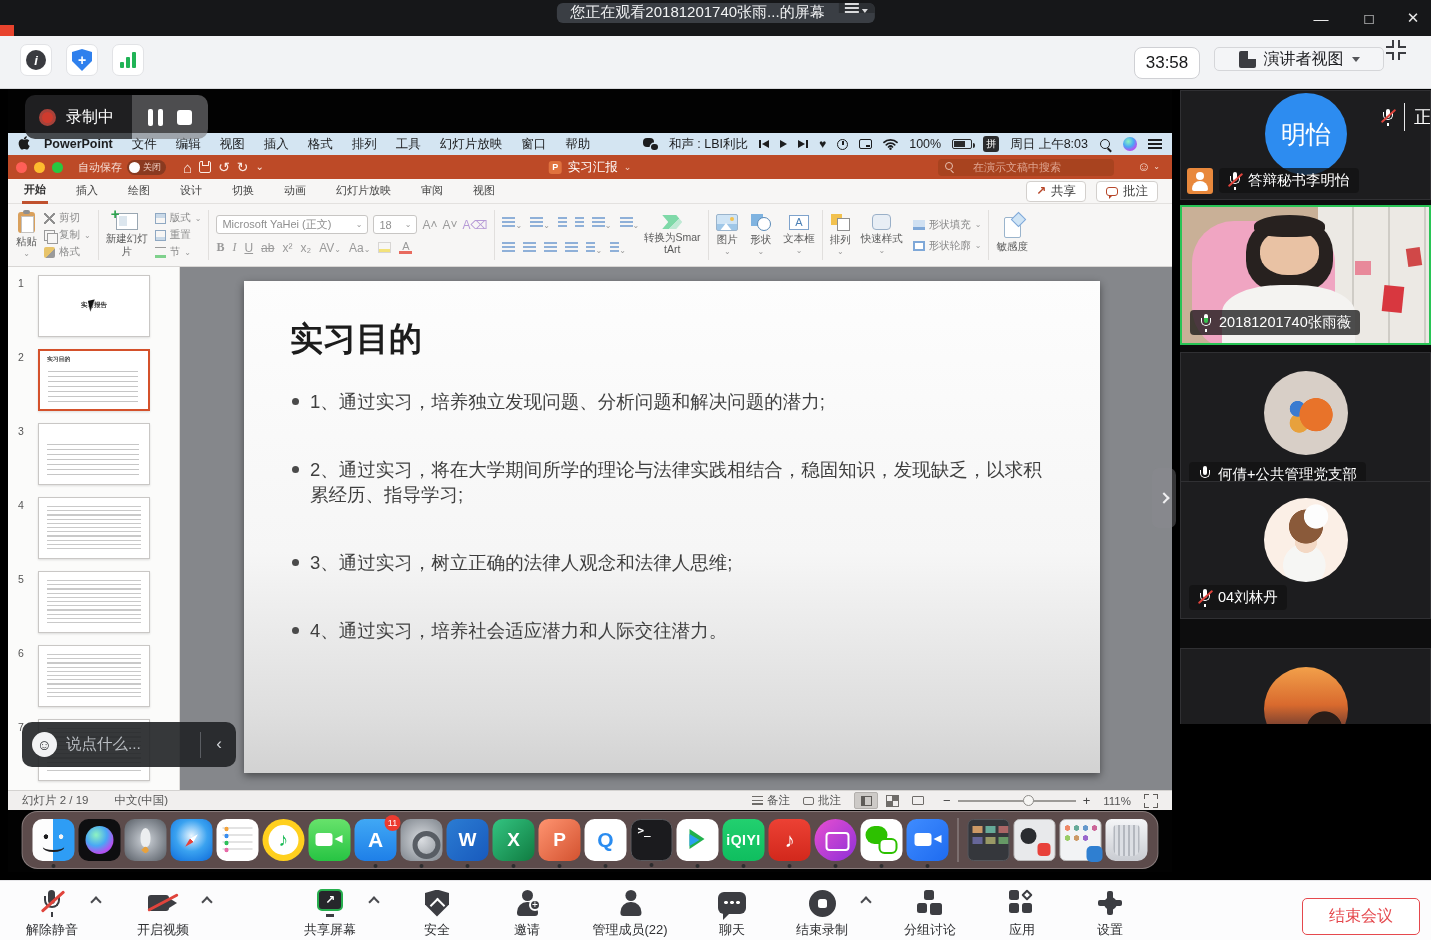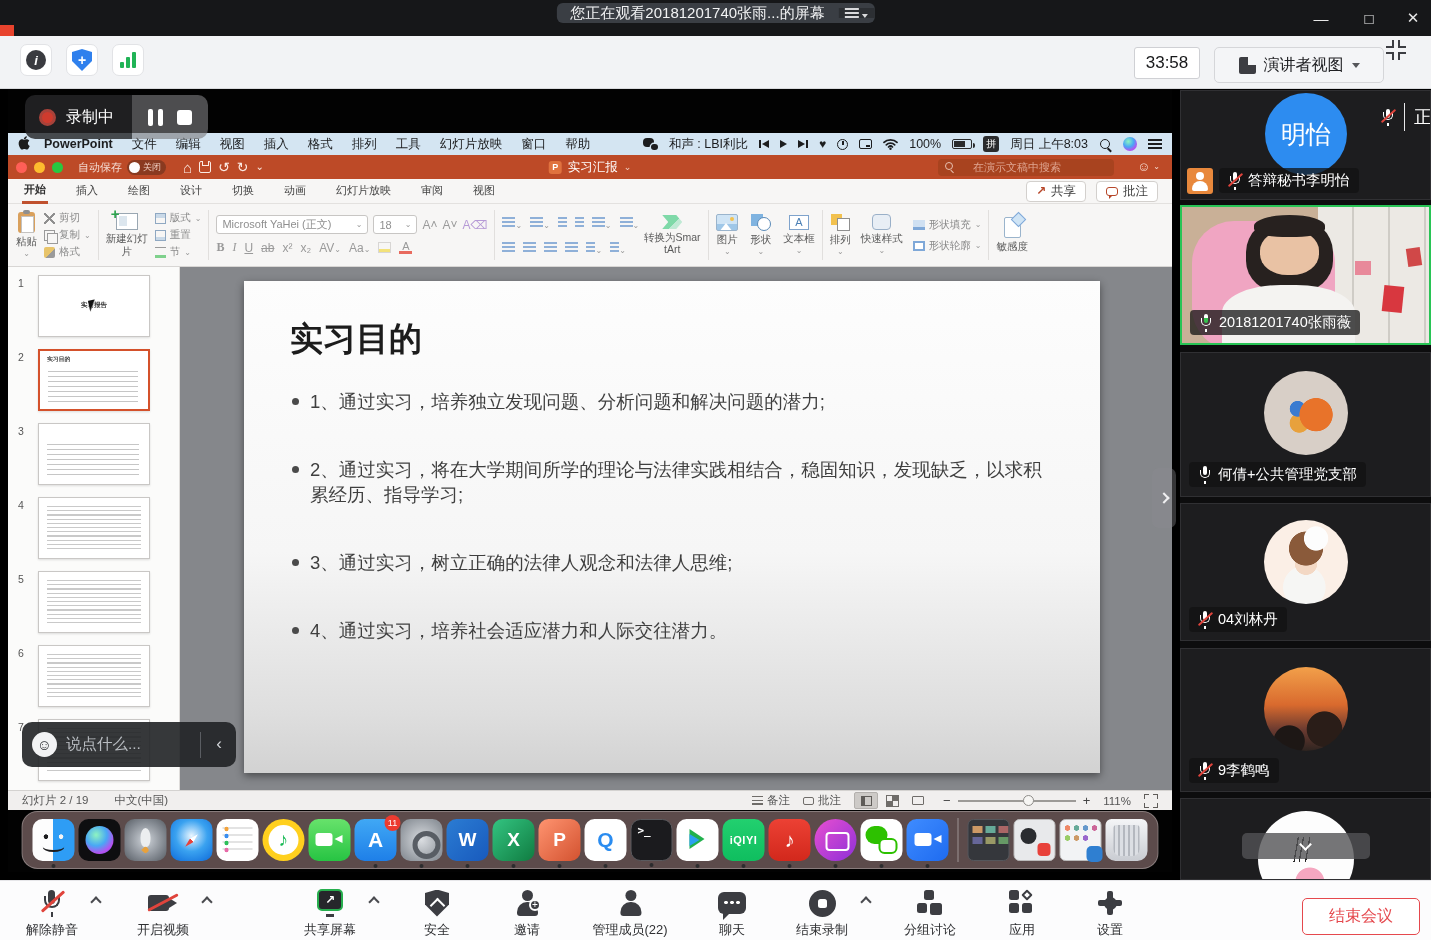--- a/index.html
+++ b/index.html
@@ -1,37 +1,37 @@
 <!DOCTYPE html>
 <html><head>
 <meta charset="utf-8">
 <style>
   *{margin:0;padding:0;box-sizing:border-box;font-family:"Liberation Sans","DejaVu Sans",sans-serif;}
   html,body{width:1431px;height:940px;background:#000;overflow:hidden;}
   #root{position:relative;width:1431px;height:940px;background:#000;}
 
   
   #topbar{position:absolute;left:0;top:0;width:1431px;height:36px;background:#161719;}
-  #title-pill{position:absolute;left:50%;top:3px;transform:translateX(-50%);height:20px;display:flex;align-items:center;border-radius:6px;overflow:hidden;background:#3a3e44;}
+  #title-pill{position:absolute;left:50%;top:3px;transform:translateX(-50%);height:20px;display:flex;align-items:flex-start;border-radius:6px;overflow:hidden;background:#3a3e44;}
   #title-pill .tp-text{display:flex;align-items:center;padding:0 14px;color:#f2f3f4;font-size:15px;white-space:nowrap;}
   #title-pill .tp-ico{width:36px;background:#2c2f33;display:flex;align-items:center;justify-content:center;gap:2px;}
   .bars3{display:inline-block;width:14px;height:10px;background:repeating-linear-gradient(180deg,#d9dadc 0 2px,transparent 2px 4px);}
   .mini-caret{width:0;height:0;border-left:3px solid transparent;border-right:3px solid transparent;border-top:4px solid #d9dadc;margin-left:1px;margin-top:6px;}
   .winctl{position:absolute;top:8px;width:22px;height:20px;color:#e8e8e8;font-size:15px;display:flex;align-items:center;justify-content:center;cursor:default;}
   #red-corner{position:absolute;left:0;top:25px;width:14px;height:15px;background:#e8432d;}
 
   
   #meettb{position:absolute;left:0;top:36px;width:1431px;height:53px;background:#f2f3f5;border-bottom:1px solid #d8d9dc;}
   .tb-sq{position:absolute;top:8px;width:32px;height:32px;background:#fff;border:1px solid #e2e3e6;border-radius:7px;display:flex;align-items:center;justify-content:center;}
   .ic-info{width:20px;height:20px;border-radius:50%;background:#3a3b40;color:#fff;font-size:13px;font-weight:bold;display:flex;align-items:center;justify-content:center;font-style:italic;}
   .ic-shield-blue{width:20px;height:22px;background:#2f80ed;clip-path:polygon(50% 0,100% 14%,100% 55%,50% 100%,0 55%,0 14%);display:flex;align-items:center;justify-content:center;color:#fff;font-size:14px;font-weight:bold;}
   .ic-bars-green{display:flex;align-items:flex-end;gap:2px;height:16px;}
   .ic-bars-green i{display:block;width:4px;background:#21b356;border-radius:1px;}
-  #timerbox{position:absolute;left:1134px;top:11px;width:66px;height:32px;background:#fff;border:1px solid #cfd0d4;border-radius:3px;display:flex;align-items:center;justify-content:center;font-size:17px;color:#17181a;}
-  #viewbtn{position:absolute;left:1214px;top:11px;width:170px;height:36px;background:#f4f5f7;border:1px solid #d5d6d9;border-radius:5px;display:flex;align-items:center;justify-content:center;gap:8px;font-size:16px;color:#202124;}
+  #timerbox{position:absolute;left:1134px;top:11px;width:66px;height:32px;background:#fff;border:1px solid #cfd0d4;border-radius:8px;display:flex;align-items:center;justify-content:center;font-size:17px;color:#17181a;}
+  #viewbtn{position:absolute;left:1214px;top:11px;width:170px;height:24px;background:#f4f5f7;border:1px solid #d5d6d9;border-radius:5px;display:flex;align-items:center;justify-content:center;gap:8px;font-size:16px;color:#202124;}
   .ic-layout{position:relative;width:17px;height:17px;background:#3c3d42;border-radius:2px;}
   .ic-layout::after{content:"";position:absolute;right:0;top:0;width:8px;height:8px;background:#f4f5f7;}
   .caret-dn{width:0;height:0;border-left:4px solid transparent;border-right:4px solid transparent;border-top:5px solid #55565a;}
   #fsbtn{position:absolute;left:1396px;top:14px;width:28px;height:28px;}
   .corners{position:relative;width:100%;height:100%;}
   .corners i{position:absolute;width:8px;height:8px;border:2.2px solid #3c3d42;}
   .corners i:nth-child(1){left:2px;top:2px;border-right:none;border-bottom:none;}
   .corners i:nth-child(2){right:2px;top:2px;border-left:none;border-bottom:none;}
   .corners i:nth-child(3){left:2px;bottom:2px;border-right:none;border-top:none;}
   .corners i:nth-child(4){right:2px;bottom:2px;border-left:none;border-top:none;}
@@ -244,21 +244,21 @@
   .dock-excel{background:linear-gradient(135deg,#33c481,#107c41);}
   .dock-powerpoint{background:linear-gradient(135deg,#ff9470,#d35230);}
   .dock-qq-browser{background:#fff;}
   .dock-qq-browser .dg{color:#2a8cf0;font-size:21px;}
   .dock-terminal{background:#1b1b1e;border:1px solid #5a5a5e;}
   .dock-terminal .dg{position:absolute;left:6px;top:4px;color:#fff;font-size:11px;font-family:"DejaVu Sans Mono",monospace;}
   .dock-tencent-video{background:#fff;}
   .dock-tencent-video::before{content:"";position:absolute;left:13px;top:10px;width:0;height:0;border-left:15px solid #21b14d;border-top:10px solid transparent;border-bottom:10px solid transparent;}
   .dock-tencent-video::after{content:"";position:absolute;left:13px;top:15px;width:0;height:0;border-left:10px solid #2b9ff0;border-top:6px solid transparent;border-bottom:6px solid transparent;}
   .dock-iqiyi{background:linear-gradient(180deg,#22d06f,#0fbe5f);}
-  .dock-iqiyi .dg{color:#fff;font-size:11px;letter-spacing:.5px;}
+  .dock-iqiyi .dg{color:#fff;font-size:14px;letter-spacing:.5px;}
   .dock-netease-music{background:linear-gradient(180deg,#ec4134,#d2281c);}
   .dock-netease-music .dg{color:#fff;font-size:20px;}
   .dock-screen-capture{background:linear-gradient(135deg,#e84fd0,#8e30d8);border-radius:50%;}
   .dock-screen-capture::before{content:"";position:absolute;left:11px;top:13px;width:20px;height:15px;border:2.6px solid #fff;border-radius:4px;}
   .dock-wechat{background:#fff;}
   .dock-wechat::before{content:"";position:absolute;left:5px;top:7px;width:22px;height:18px;background:#2dc100;border-radius:9px;}
   .dock-wechat::after{content:"";position:absolute;right:5px;bottom:7px;width:15px;height:12px;background:#fff;border:2px solid #2dc100;border-radius:6px;}
   .dock-tencent-meeting{background:linear-gradient(135deg,#3f8cff,#1e6bf0);}
   .dock-tencent-meeting::before{content:"";position:absolute;left:8px;top:14px;width:17px;height:13px;background:#fff;border-radius:3px;}
   .dock-tencent-meeting::after{content:"";position:absolute;left:27px;top:16px;width:0;height:0;border-right:8px solid #fff;border-top:4.5px solid transparent;border-bottom:4.5px solid transparent;}
@@ -269,21 +269,21 @@
   .dock-window-3{background:#f2f3f5;border:1px solid #bbb;border-radius:6px;background-image:radial-gradient(circle at 7px 8px,#e86 2.5px,transparent 3px),radial-gradient(circle at 16px 8px,#6a9 2.5px,transparent 3px),radial-gradient(circle at 25px 8px,#69c 2.5px,transparent 3px),radial-gradient(circle at 34px 8px,#c69 2.5px,transparent 3px),radial-gradient(circle at 7px 18px,#9c6 2.5px,transparent 3px),radial-gradient(circle at 16px 18px,#c96 2.5px,transparent 3px),radial-gradient(circle at 25px 18px,#96c 2.5px,transparent 3px);}
   .dock-window-3::after{content:"";position:absolute;right:-2px;bottom:-2px;width:16px;height:16px;border-radius:5px;background:#2f7fd1;}
   .dock-trash{background:linear-gradient(180deg,#f4f5f7,#c9ccd2);border-radius:6px 6px 10px 10px;}
   .dock-trash::before{content:"";position:absolute;left:8px;top:6px;right:8px;bottom:5px;background:repeating-linear-gradient(90deg,#b4b8bf 0 2px,#dcdfe4 2px 5px);border-radius:3px 3px 7px 7px;}
 
   
   #collapse{position:absolute;left:1152px;top:468px;width:24px;height:60px;background:rgba(140,140,145,.38);border-radius:7px;display:flex;align-items:center;justify-content:center;z-index:9;}
   .chev-r{width:8px;height:8px;border-top:2.4px solid #f0f0f2;border-right:2.4px solid #f0f0f2;transform:rotate(45deg);}
 
   
-  #sidebar{position:absolute;left:1180px;top:90px;width:251px;height:790px;background:#0d0d0e;overflow:hidden;}
+  #sidebar{position:absolute;left:1180px;top:90px;width:251px;height:634px;background:#0d0d0e;overflow:hidden;}
   .tile{position:absolute;left:0;width:251px;background:#1d1d1f;border:1px solid #303033;overflow:hidden;}
   .avatar{position:absolute;border-radius:50%;}
   .vlabel{position:absolute;display:inline-flex;align-items:center;gap:6px;background:rgba(18,18,18,.74);border-radius:4px;padding:3px 9px;color:#fff;font-size:14.5px;white-space:nowrap;}
   .icon-mic{position:relative;display:inline-block;width:14px;height:18px;flex:none;}
   .icon-mic .cap{position:absolute;left:4.7px;top:.5px;width:4.6px;height:9px;background:#fff;border-radius:2.3px;}
   .icon-mic .arc{position:absolute;left:1.8px;top:4px;width:10px;height:8px;border:1.5px solid #fff;border-top:none;border-radius:0 0 6px 6px;}
   .icon-mic .stem{position:absolute;left:6.4px;bottom:0;width:1.6px;height:3px;background:#fff;}
   .icon-mic.muted::after{content:"";position:absolute;left:-2px;top:7px;width:19px;height:2px;background:#e0443c;transform:rotate(-42deg);border-radius:1px;}
   .icon-mic.level .cap{background:linear-gradient(180deg,#fff 0 45%,#35c24d 45%);}
   .icon-mic.dark .cap,.icon-mic.dark .stem{background:#3c3d42;}
@@ -886,21 +886,21 @@
       <span class="vlabel" style="left:8px;bottom:9px;">
         <span class="icon-mic">
             <span class="cap"></span>
             <span class="arc"></span>
             <span class="stem"></span>
           </span>
         <span>何倩+公共管理党支部</span>
       </span>
     </div>
 
-    <div class="tile" style="top:413px;height:138px;text-decoration:underline;">
+    <div class="tile" style="top:391px;height:138px;text-decoration:underline;">
       <span class="avatar av4" style="left:83px;top:16px;width:84px;height:84px;"></span>
       <span class="vlabel" style="left:8px;bottom:8px;">
         <span class="icon-mic muted">
             <span class="cap"></span>
             <span class="arc"></span>
             <span class="stem"></span>
           </span>
         <span>04刘林丹</span>
       </span>
     </div>

